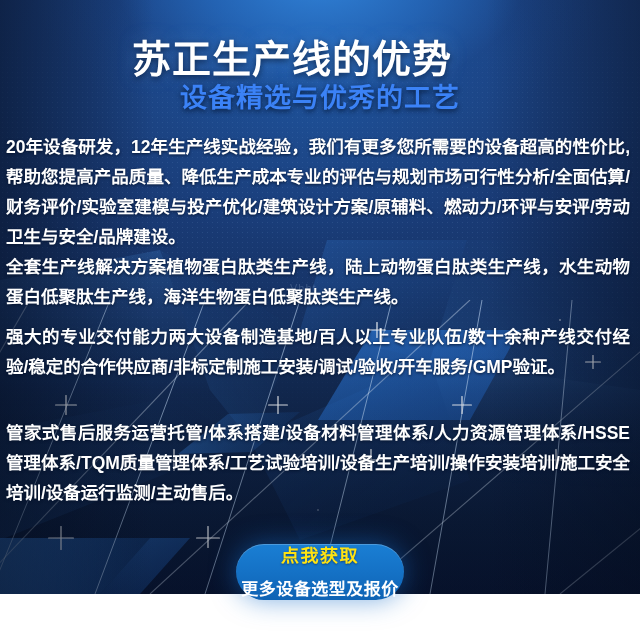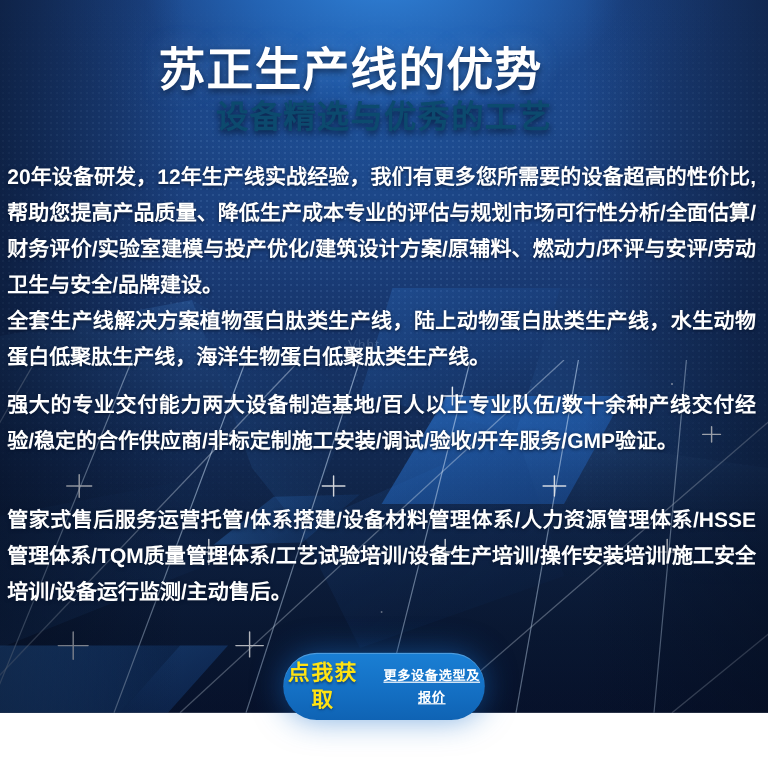--- a/index.html
+++ b/index.html
@@ -79,21 +79,21 @@
     letter-spacing: 1px;
     line-height: 44px;
     text-shadow: 0 2px 6px rgba(4,20,48,0.75), 0 0 18px rgba(120,180,245,0.35);
     white-space: nowrap;
   }
   .subtitle {
     position: absolute;
     left: 0; top: 60px;
     width: 640px;
     text-align: center;
-    color: #0c4a6e;
+    color: #3b82f6;
     font-size: 27px;
     font-weight: bold;
     letter-spacing: 1px;
     line-height: 32px;
     text-shadow: 0 2px 5px rgba(4,20,48,0.8);
     white-space: nowrap;
   }
 
   
   .copy {
@@ -119,41 +119,41 @@
     left: 236px;
     top: 544px;
     width: 168px;
     height: 56px;
     border-radius: 28px;
     background: linear-gradient(180deg, #1a7fd4 0%, #1470c4 55%, #0f63b4 100%);
     box-shadow: 0 0 26px rgba(24,110,200,0.55), inset 0 1px 0 rgba(255,255,255,0.22);
     border: none;
     cursor: pointer;
     display: flex;
+    flex-direction: column;
     align-items: center;
     justify-content: center;
     padding: 0;
     gap: 13px;
   }
   .cta-main {
     color: #ffe312;
     font-size: 18px;
     font-weight: bold;
     letter-spacing: 1.5px;
     line-height: 22px;
     text-shadow: 0 1px 2px rgba(4,30,70,0.55);
   }
   .cta-sub {
     color: #ffffff;
-    font-size: 11px;
+    font-size: 17px;
     font-weight: bold;
     letter-spacing: 0.5px;
     line-height: 18px;
     margin-top: 1px;
-    text-decoration: underline;
   }
 
   .watermark {
     position: absolute;
     left: 290px;
     top: 282px;
     font-size: 11px;
     color: rgba(200,220,245,0.20);
     letter-spacing: 1px;
     user-select: none;

